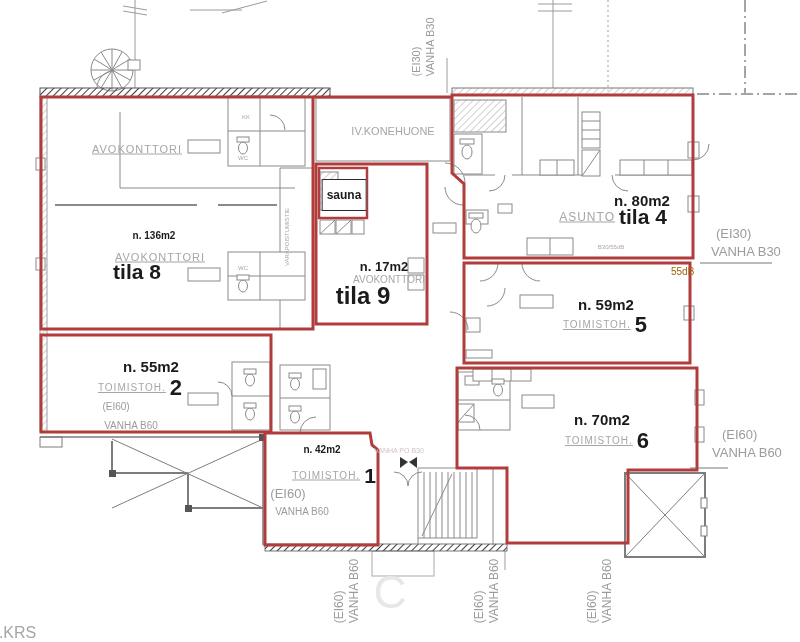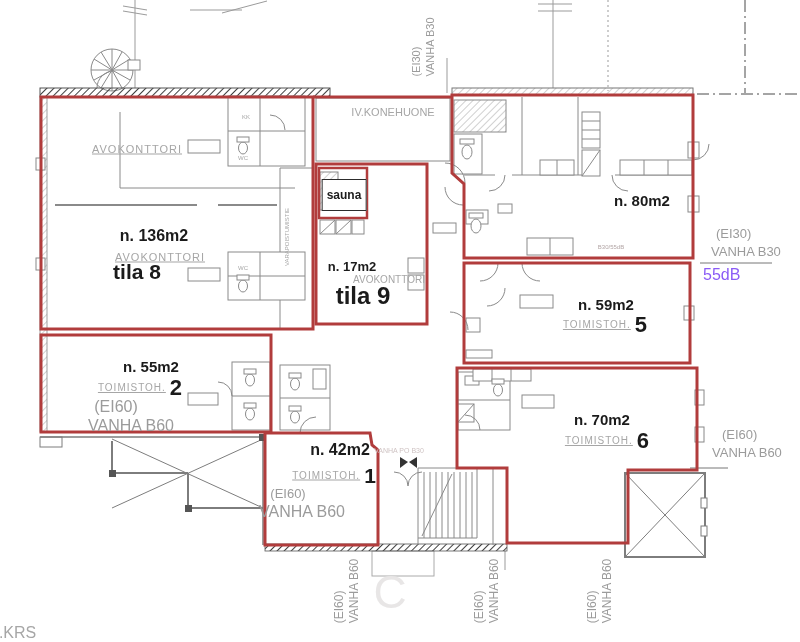--- a/index.html
+++ b/index.html
@@ -7,21 +7,21 @@
         font-family:"Liberation Sans",sans-serif;}
   #plan svg{position:absolute;left:0;top:0;}
   .lbl{position:absolute;transform:translate(-50%,-50%);white-space:nowrap;line-height:1;}
   .abs{position:absolute;white-space:nowrap;line-height:1;}
   .g{color:#a6a6a6;}
   .g2{color:#9b9b9b;}
   .b{color:#1b1b1b;font-weight:700;}
   .f6{font-size:6px;}  .f7{font-size:7px;}
   .f10{font-size:10px;}.f11{font-size:11px;}
   .f12{font-size:12px;}.f13{font-size:13px;}
-  .f14{font-size:16px;}.f15{font-size:15px;}
+  .f14{font-size:10px;}.f15{font-size:15px;}
   .f16{font-size:16px;}
   .f20{font-size:24px;}.f21{font-size:21px;}.f22{font-size:22px;}
   .ls{letter-spacing:1px;text-decoration:underline;}
   .row{display:flex;align-items:center;gap:4px;}
   .vnote{position:absolute;transform:translate(-50%,-50%) rotate(-90deg);
          display:flex;flex-direction:column;color:#9b9b9b;line-height:1.25;
          white-space:nowrap;text-align:left;}
   .saunabox{border:1.6px solid #2c2c2c;background:#fff;padding:9px 4px;}
   .faint{color:#cfc3c3;}
   .note-tiny{color:#b3a6a6;}
@@ -265,48 +265,52 @@
 
 <div class="lbl g f11 ls" style="left:137px;top:149px">AVOKONTTORI</div>
 <div class="lbl b f14" style="left:154px;top:236px">n. 136m2</div>
 <div class="lbl g f11 ls" style="left:160px;top:257px">AVOKONTTORI</div>
 <div class="lbl b f21" style="left:137px;top:271px">tila 8</div>
 <div class="lbl g f6" style="left:246px;top:117px">KK</div>
 <div class="lbl g f6" style="left:243px;top:158px">WC</div>
 <div class="lbl g f6" style="left:243px;top:268px">WC</div>
 <div class="lbl g f6 rot" style="left:287px;top:237px">VARAPOISTUMISTIE</div>
 
-<div class="lbl g f11" style="left:393px;top:112px">IV.KONEHUONE</div>
+<div class="lbl g f11" style="left:393px;top:131px">IV.KONEHUONE</div>
 <div class="lbl b f12 saunabox" style="left:344px;top:195px">sauna</div>
-<div class="lbl b f13" style="left:352px;top:266px">n. 17m2</div>
+<div class="lbl b f13" style="left:384px;top:266px">n. 17m2</div>
 <div class="lbl g f10" style="left:389px;top:280px">AVOKONTTORI</div>
 <div class="lbl b f20" style="left:363px;top:296px">tila 9</div>
 
 <div class="lbl b f15" style="left:642px;top:200px">n. 80m2</div>
+<div class="lbl row" style="left:613px;top:216px">
+  <span class="g f12 ls">ASUNTO</span>
+  <span class="b f21">tila 4</span>
+</div>
 <div class="lbl note-tiny f6" style="left:611px;top:247px">B30/55dB</div>
 
 <div class="abs g2 f13" style="left:716px;top:227px">(EI30)</div>
 <div class="abs g2 f13" style="left:711px;top:245px">VANHA B30</div>
-<div class="abs f14" style="left:703px;top:267px;color:#8b5cf6">55dB</div>
+<div class="abs f14" style="left:671px;top:267px;color:#a16207">55dB</div>
 
 <div class="lbl b f15" style="left:606px;top:304px">n. 59m2</div>
 <div class="lbl row" style="left:605px;top:325px">
   <span class="g f10 ls">TOIMISTOH.</span>
   <span class="b f22">5</span>
 </div>
 
 <div class="lbl b f15" style="left:151px;top:366px">n. 55m2</div>
 <div class="lbl row" style="left:140px;top:388px">
   <span class="g f10 ls">TOIMISTOH.</span>
   <span class="b f22">2</span>
 </div>
 <div class="lbl g2 f14" style="left:116px;top:407px">(EI60)</div>
 <div class="lbl g2 f14" style="left:131px;top:426px">VANHA B60</div>
 
-<div class="lbl b f14" style="left:340px;top:450px">n. 42m2</div>
+<div class="lbl b f14" style="left:322px;top:450px">n. 42m2</div>
 <div class="lbl row" style="left:334px;top:475px">
   <span class="g f10 ls">TOIMISTOH.</span>
   <span class="b f21">1</span>
 </div>
 <div class="lbl g2 f13" style="left:288px;top:493px">(EI60)</div>
 <div class="lbl g2 f14" style="left:302px;top:512px">VANHA B60</div>
 <div class="lbl faint f7" style="left:399px;top:450px">VANHA PO B30</div>
 
 <div class="lbl b f15" style="left:602px;top:419px">n. 70m2</div>
 <div class="lbl row" style="left:607px;top:441px">

